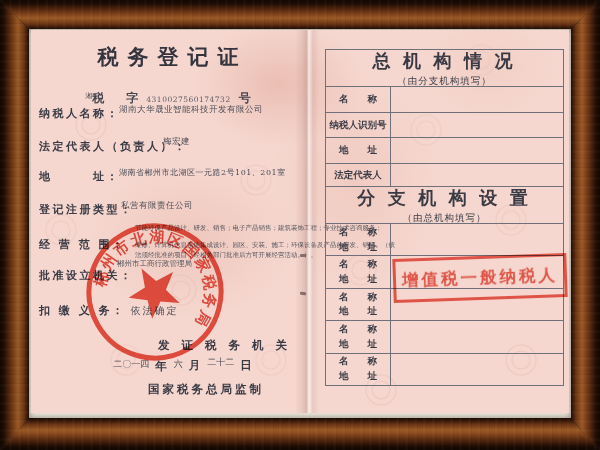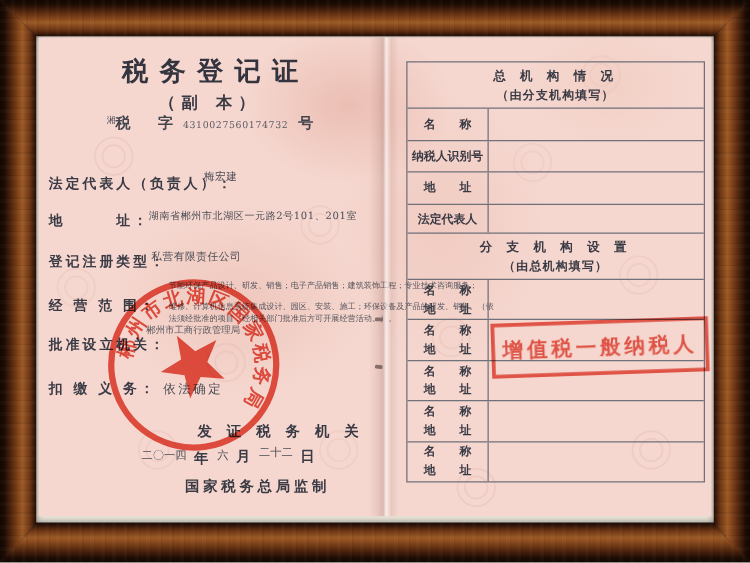--- a/index.html
+++ b/index.html
@@ -57,22 +57,22 @@
   
   .round-seal{position:absolute;left:44px;top:182px;width:160px;height:160px;
               transform:rotate(-30deg);opacity:.85;mix-blend-mode:multiply;}
   
   .right-page{position:absolute;left:288px;top:0;right:0;height:100%;}
   .htable{position:absolute;left:6px;top:19px;width:237px;height:335px;
           border:1.5px solid #70707a;display:flex;flex-direction:column;font-family:"DejaVu Serif","Liberation Serif",serif;}
   .t-sec{border-top:1px solid #70707a;display:flex;align-items:center;justify-content:center;
          flex-direction:column;}
   .t-sec:first-child{border-top:none;}
-  .sec-title{font-size:10px;font-weight:bold;letter-spacing:4px;color:#3a3a45;}
-  .sec-sub{font-size:9.5px;font-weight:bold;letter-spacing:1px;color:#3a3a45;margin-top:2px;}
+  .sec-title{font-size:18px;font-weight:bold;letter-spacing:4px;color:#3a3a45;font-family:Liberation Serif, serif;}
+  .sec-sub{font-size:9.5px;font-weight:normal;letter-spacing:1px;color:#3a3a45;margin-top:2px;}
   .t-row{border-top:1px solid #70707a;display:flex;}
   .t-label{width:64px;border-right:1px solid #70707a;display:flex;align-items:center;justify-content:center;
            font-size:9.5px;font-weight:bold;color:#3a3a45;}
   .t-value{flex:1;}
   .pair .t-label{flex-direction:column;justify-content:space-evenly;}
   
   .rect-stamp{position:absolute;left:74px;top:226px;width:168px;height:38px;
     border:3px solid #e23b2b;color:#e23b2b;display:flex;align-items:center;justify-content:center;
     font-size:16.5px;font-weight:bold;letter-spacing:3px;transform:rotate(-2deg);
     opacity:.8;mix-blend-mode:multiply;filter:blur(.3px);}
@@ -107,26 +107,27 @@
       <use href="#wmring" x="480" y="190" opacity=".4"></use>
       <use href="#wmring" x="350" y="360" opacity=".45"></use>
       <use href="#wmring" x="490" y="330" opacity=".45"></use>
       <use href="#wmring" x="450" y="30" opacity=".3"></use>
       <use href="#wmring" x="30" y="200" opacity=".35"></use>
     </svg>
 
     <div class="left-page">
 
       <div class="lp-abs cert-title">税务登记证</div>
-      <div class="lp-abs cert-subtitle">（副  本）</div>
 
       <div class="lp-abs serial">
         <span class="sm">湘</span><span>税</span><span class="gap"></span><span>字</span><span class="num">4310027560174732</span><span>号</span>
       </div>
 
+      <div class="lp-abs f-label" style="left:8px;top:76px;">纳税人名称：</div>
+      <div class="lp-abs f-value" style="left:88px;top:74px;">湖南大华晟业智能科技开发有限公司</div>
 
       <div class="lp-abs f-label" style="left:8px;top:109px;">法定代表人（负责人）：</div>
       <div class="lp-abs f-value" style="left:132px;top:106px;">梅宏建</div>
 
       <div class="lp-abs f-label" style="left:8px;top:139px;">地　　　址：</div>
       <div class="lp-abs f-value" style="left:88px;top:137px;font-size:8px;">湖南省郴州市北湖区一元路2号101、201室</div>
 
       <div class="lp-abs f-label" style="left:8px;top:172px;">登记注册类型：</div>
       <div class="lp-abs f-value" style="left:90px;top:170px;">私营有限责任公司</div>
 

